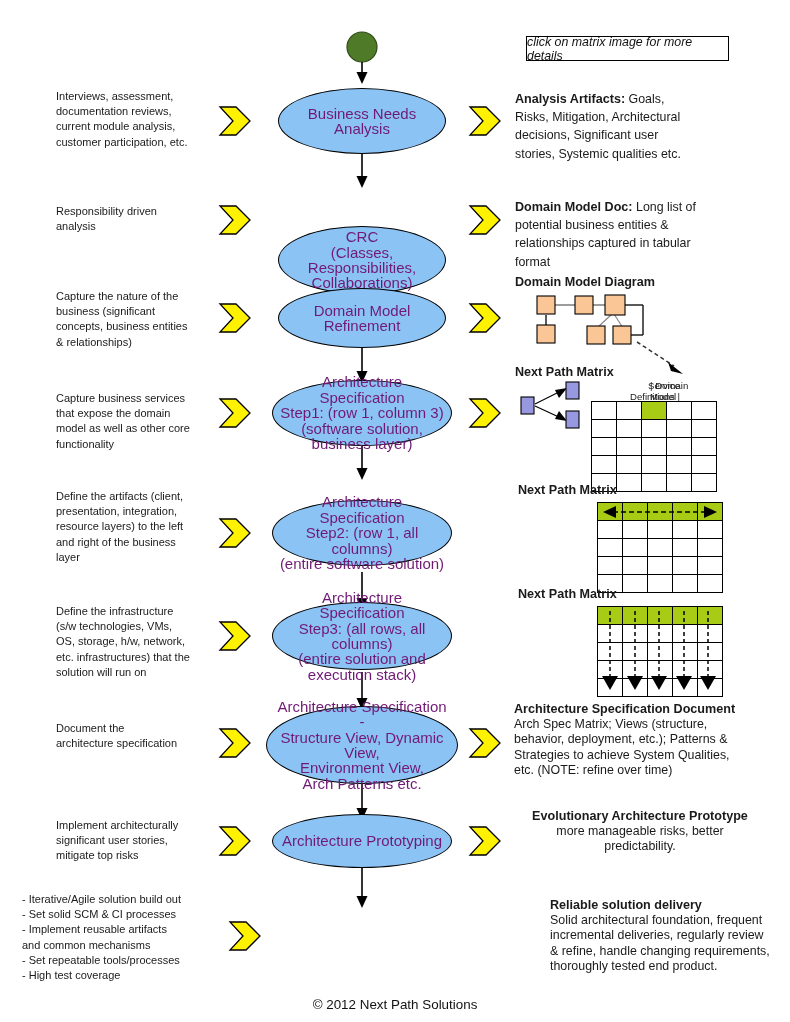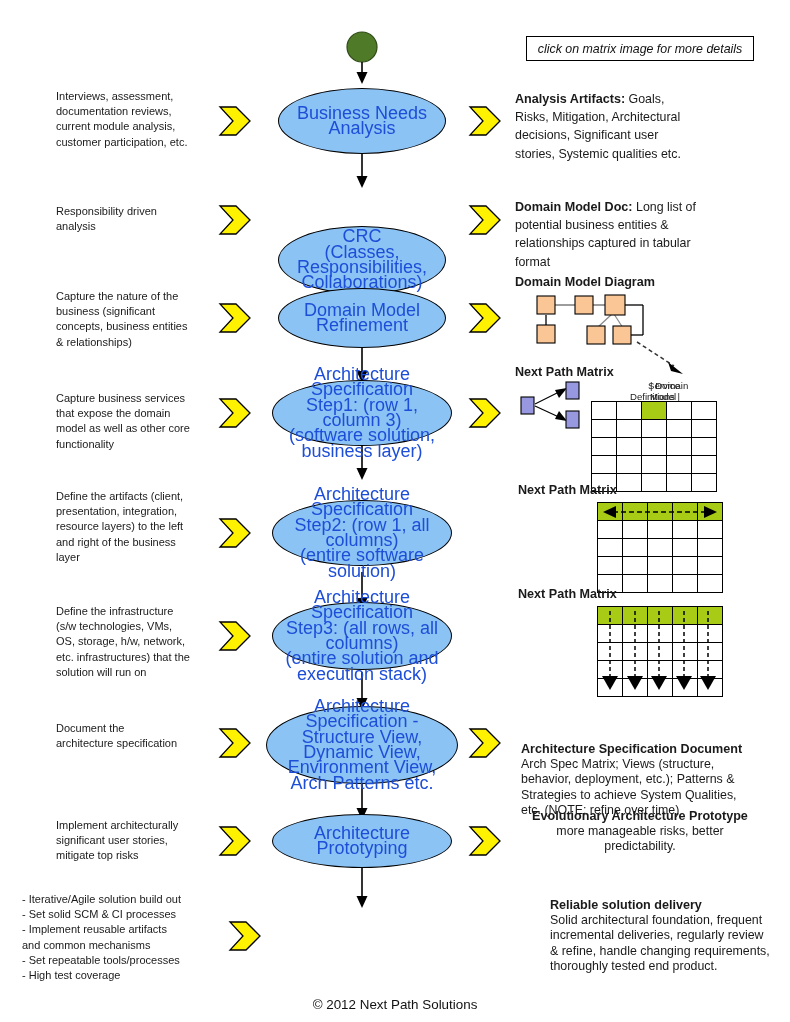--- a/index.html
+++ b/index.html
@@ -44,23 +44,23 @@
     background:#8CC3F5;
     border:1.3px solid #000000;
     box-sizing:border-box;
     display:flex;
     align-items:center;
     justify-content:center;
     text-align:center;
   }
   .node span{
     display:block;
-    font-size:18px;
+    font-size:15px;
     line-height:15.4px;
-    color:#1d4ed8;
+    color:#701a75;
     white-space:pre-line;
     padding:0 6px;
   }
 
   
   .banner{
     position:absolute;
     border:1.4px solid #000000;
     background:#ffffff;
     font-style:italic;
@@ -100,21 +100,21 @@
     text-align:center;
   }
 
   svg{display:block;overflow:visible;}
 </style>
 </head>
 <body>
 
 <div class="stage">
 
-  <div class="banner" style="left:526px;top:36px;width:228px;height:25px;">
+  <div class="banner" style="left:526px;top:36px;width:203px;height:25px;">
     <span>click on matrix image for more details</span>
   </div>
 
   <svg class="abs" style="left:336px;top:28px;" width="52" height="58">
     <circle cx="26" cy="19" r="15" fill="#4F7A28" stroke="#2E4A16" stroke-width="1.2"></circle>
     <line x1="26" y1="34" x2="26" y2="48" stroke="#000" stroke-width="1.6"></line>
     <polygon points="26,56 20.5,44 31.5,44" fill="#000"></polygon>
   </svg>
 
   <svg class="abs" style="left:336px;top:150px;" width="52" height="40">
@@ -481,21 +481,21 @@
     </g>
     <g fill="#000">
       <polygon points="13,84 5,70 21,70"></polygon>
       <polygon points="38,84 30,70 46,70"></polygon>
       <polygon points="62,84 54,70 70,70"></polygon>
       <polygon points="87,84 79,70 95,70"></polygon>
       <polygon points="111,84 103,70 119,70"></polygon>
     </g>
   </svg>
 
-  <div class="abs" style="left:514px;top:742px;width:252px;margin-left:7px;">
+  <div class="abs" style="left:514px;top:702px;width:252px;">
     <div class="right-head">Architecture Specification Document</div>
     <div class="right-text">Arch Spec Matrix; Views (structure,
 behavior, deployment, etc.); Patterns &amp;
 Strategies to achieve System Qualities,
 etc. (NOTE: refine over time)</div>
   </div>
 
   <div class="abs" style="left:514px;top:809px;width:252px;text-align:center;">
     <div class="right-head">Evolutionary Architecture Prototype</div>
     <div class="right-text">more manageable risks, better

